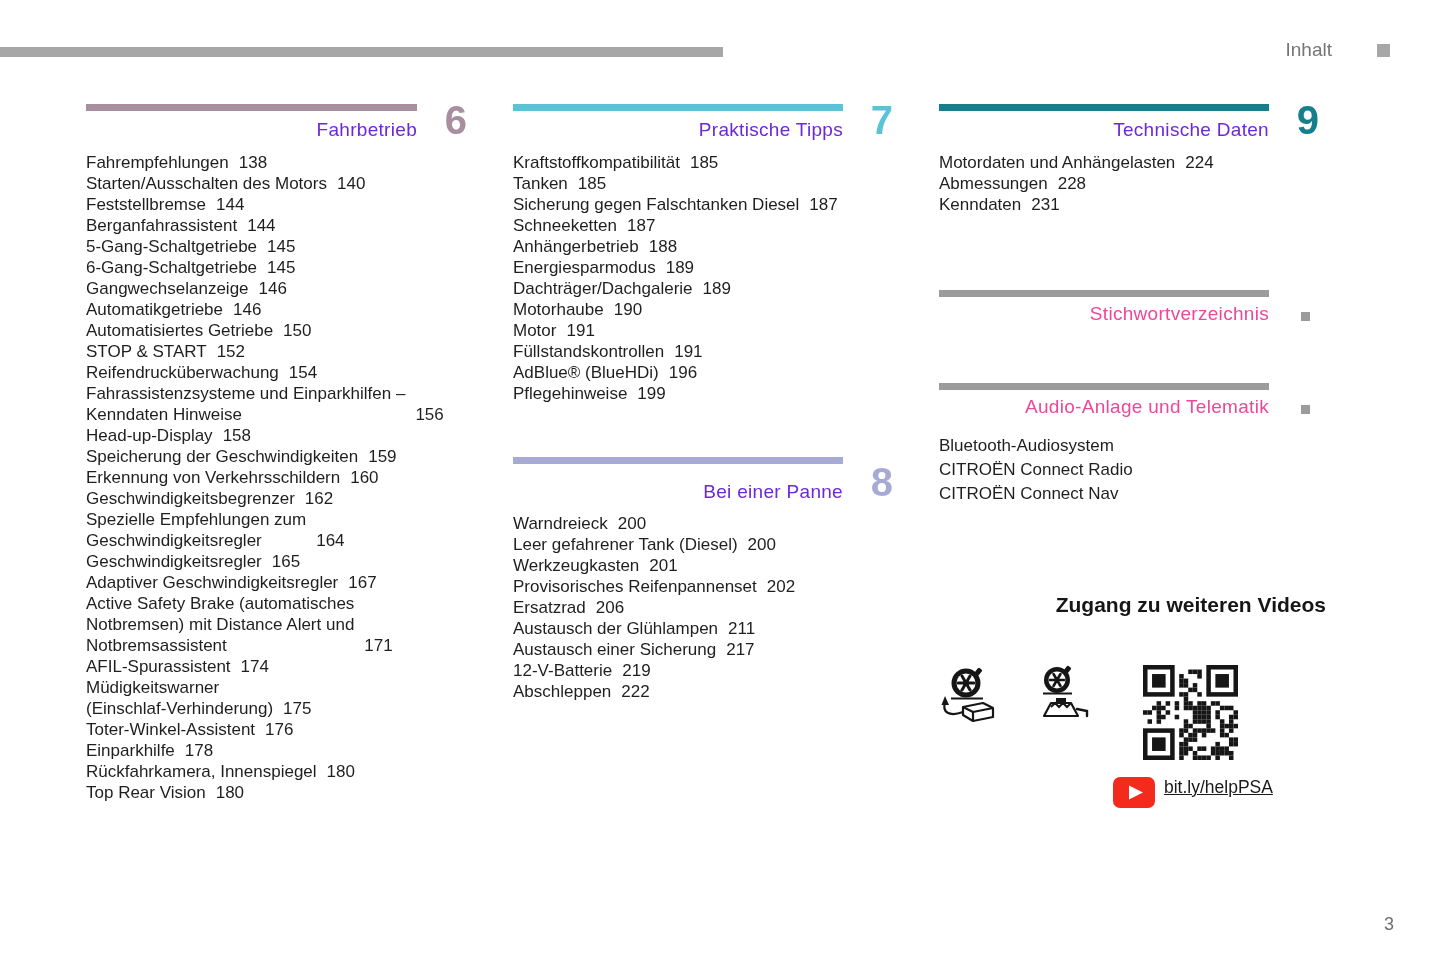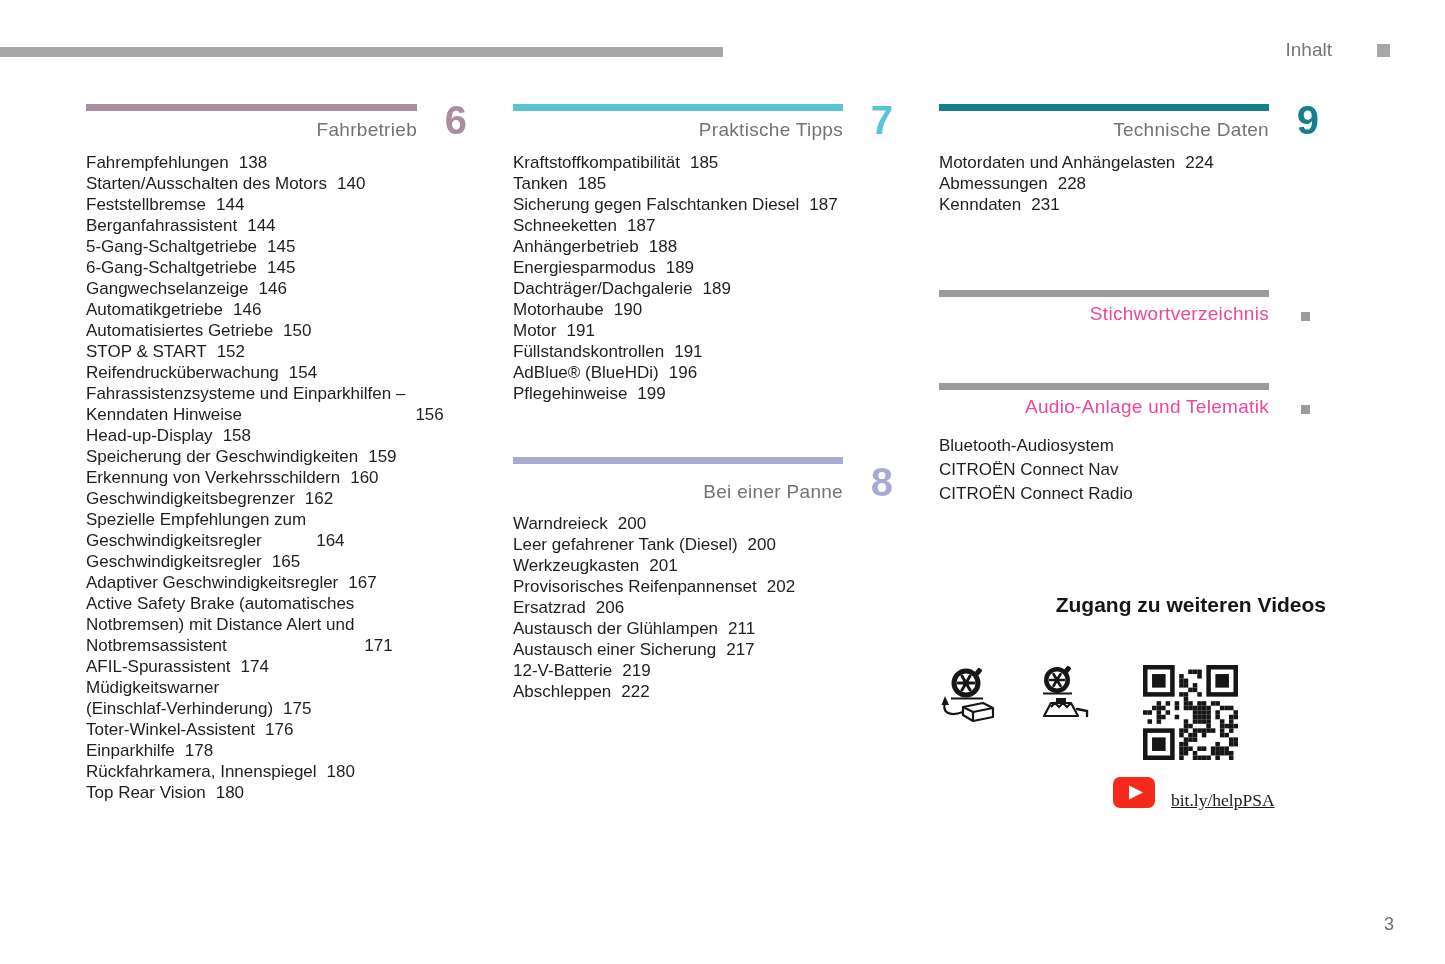--- a/index.html
+++ b/index.html
@@ -13,21 +13,21 @@
   .page-header-title { font-size:19px; color:#757575; }
   .marker-lg { width:13px; height:13px; background:#a7a7a7; }
 
   .col { position:absolute; top:104px; }
   .col-1 { left:86px;  width:388px; }
   .col-2 { left:513px; width:387px; }
   .col-3 { left:939px; width:387px; }
 
   .sec-header { position:relative; height:48px; }
   .sec-header .bar { position:absolute; left:0; top:0; height:7px; width:calc(100% - 57px); }
-  .sec-header .label { position:absolute; right:57px; top:15px; font-size:19px; color:#737373; letter-spacing:.3px; }
+  .sec-header .label { position:absolute; right:57px; top:15px; font-size:19px; color:#6d28d9; letter-spacing:.3px; }
   .sec-header .num { position:absolute; right:7px; top:-4px; font-size:40px; font-weight:bold; line-height:1; }
   .sec-header.mid { height:56px; }
   .sec-header.mid .label { top:24px; }
   .sec-header.mid .num { top:5px; }
   .mt-sec8 { margin-top:53px; }
 
   .accent6 .bar { background:#a78fa0; } .accent6 .num { color:#a78fa0; }
   .accent7 .bar { background:#5ac4d6; } .accent7 .num { color:#5ac4d6; }
   .accent8 .bar { background:#a7abd4; } .accent8 .num { color:#a7abd4; }
   .accent9 .bar { background:#157f8d; } .accent9 .num { color:#157f8d; }
@@ -44,21 +44,21 @@
   .mt-audio { margin-top:55px; }
   .idx-header.audio { height:51px; }
 
   .audio-list .toc-row span { line-height:24px; }
 
   .videos-heading { margin-top:88px; font-size:21px; font-weight:bold; color:#161616; line-height:22px;text-align:right; }
   .videos-icons { margin-top:49px; display:flex; align-items:flex-start; height:96px; }
   .icon-tyre-kit  { width:58px; height:58px; }
   .icon-jack { width:58px; height:58px; margin-left:36px; }
   .qr { width:95px; height:95px; margin-left:52px; }
-  .videos-link-row { margin-top:16px; display:flex; align-items:flex-end; gap:16px; padding-left:174px;font-family:Liberation Serif, serif; }
+  .videos-link-row { margin-top:16px; display:flex; gap:9px; padding-left:174px; }
   .video-link { font-size:17.5px; color:#1a1a1a; text-decoration:underline; margin-bottom:1px; }
 
   .footer-page { position:absolute; left:1384px; top:914px; font-size:18px; color:#6e6e6e; }
 </style>
 </head>
 <body>
 
 <div class="page">
 
   <div class="top-rule"></div>
@@ -372,25 +372,25 @@
       <div class="label">Audio-Anlage und Telematik</div>
       <div class="marker-sm"></div>
     </div>
     <div class="toc audio-list">
 
         <div class="toc-row">
           <span class="toc-title">Bluetooth-Audiosystem</span>
         </div>
 
         <div class="toc-row">
+          <span class="toc-title">CITROËN Connect Radio</span>
+        </div>
+
+        <div class="toc-row">
           <span class="toc-title">CITROËN Connect Nav</span>
-        </div>
-
-        <div class="toc-row">
-          <span class="toc-title">CITROËN Connect Radio</span>
         </div>
       </div>
 
     <div class="videos-heading">Zugang zu weiteren Videos</div>
 
     <div class="videos-icons">
       <span class="icon-tyre-kit">
         <svg width="58" height="58" viewBox="0 0 58 58">
           <circle cx="27" cy="18" r="14.5" fill="#161616"></circle>
           <circle cx="27" cy="18" r="9.5" fill="#ffffff"></circle>

